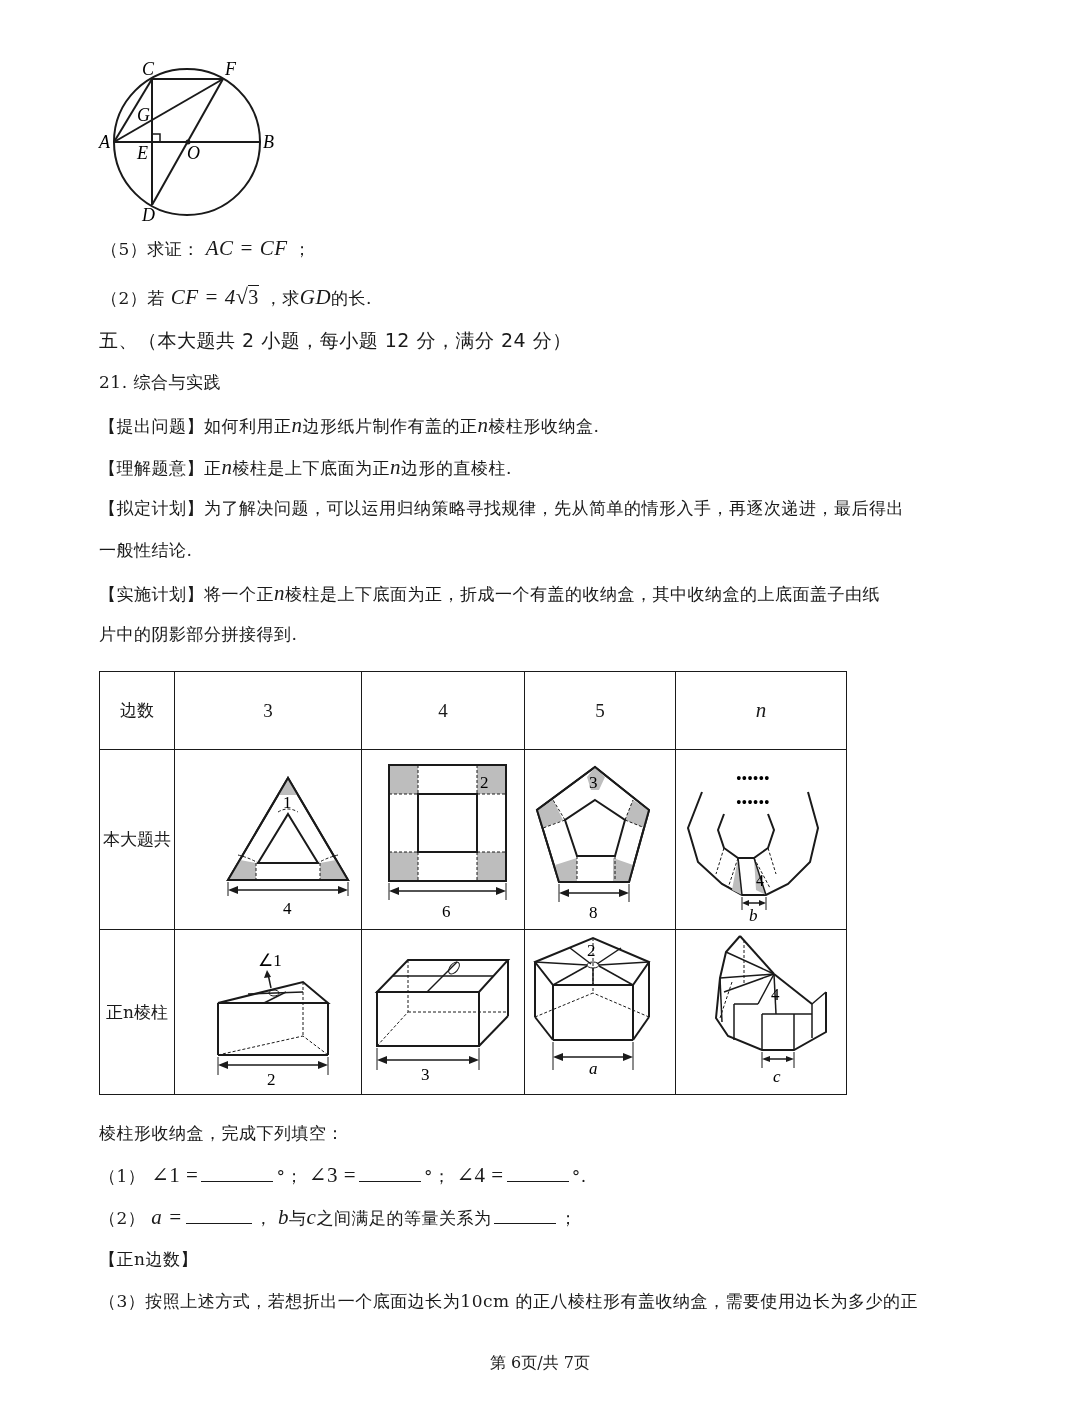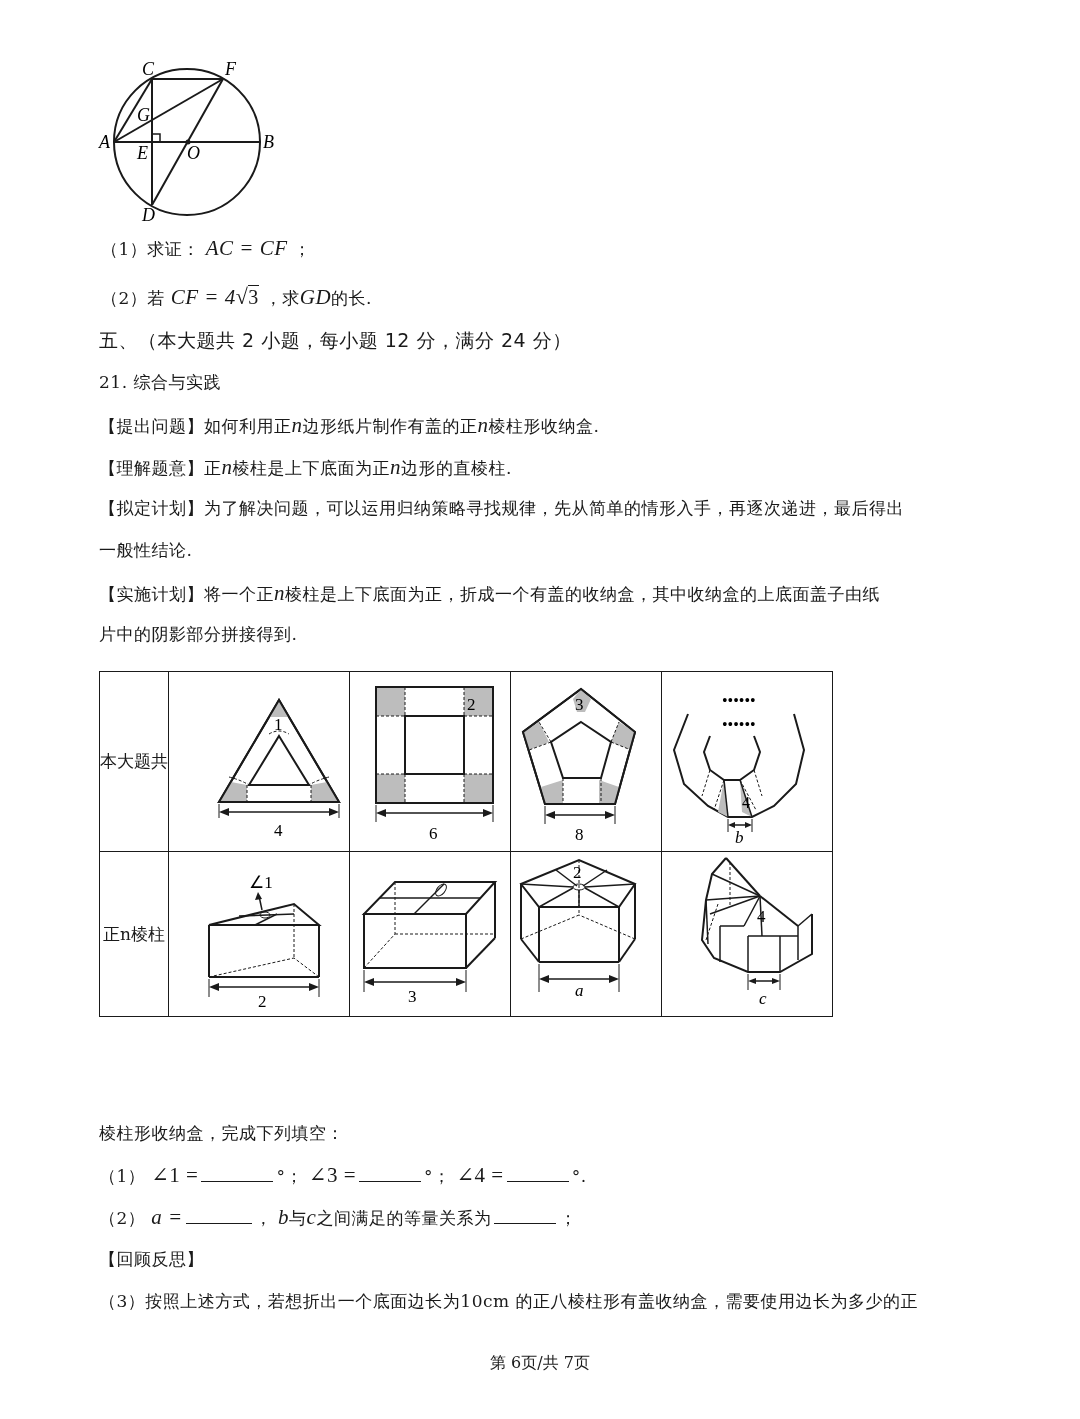--- a/index.html
+++ b/index.html
@@ -36,21 +36,21 @@
   <text x="130" y="20" font-size="18" font-style="italic">F</text>
   <text x="42" y="66" font-size="18" font-style="italic">G</text>
   <text x="4" y="93" font-size="18" font-style="italic">A</text>
   <text x="42" y="104" font-size="18" font-style="italic">E</text>
   <text x="92" y="104" font-size="18" font-style="italic">O</text>
   <text x="168" y="93" font-size="18" font-style="italic">B</text>
   <text x="47" y="166" font-size="18" font-style="italic">D</text>
 </svg>
 
 <div class="line" style="top:236px">
-  <span>（1）求证：</span>
+  <span>（5）求证：</span>
   <span class="math">AC = CF</span>
   <span>；</span>
 </div>
 <div class="line" style="top:284px">
   <span>（2）若</span>
   <span class="math">CF = 4</span><span class="num" style="font-size:22px">√</span><span class="num" style="border-top:1.5px solid #1a1a1a">3</span>
   <span>，求</span><span class="math">GD</span><span>的长.</span>
 </div>
 
 <div class="heading">五、（本大题共 2 小题，每小题 12 分，满分 24 分）</div>
@@ -66,20 +66,27 @@
   <span>【拟定计划】</span><span>为了解决问题，可以运用归纳策略寻找规律，先从简单的情形入手，再逐次递进，最后得出</span>
 </div>
 <div class="line" style="top:539px;left:99px">一般性结论.</div>
 <div class="line" style="top:581px;left:99px">
   <span>【实施计划】</span><span>将一个正</span><span class="math">n</span><span>棱柱是上下底面为正，折成一个有盖的收纳盒，其中收纳盒的上底面盖子由纸</span>
 </div>
 <div class="line" style="top:623px;left:99px">片中的阴影部分拼接得到.</div>
 
 <table class="grid">
   <tbody>
+      <tr style="height:78px">
+    <td style="width:74px" class="rowhead">边数</td>
+    <td style="width:186px" class="colnum">3</td>
+    <td style="width:162px" class="colnum">4</td>
+    <td style="width:150px" class="colnum">5</td>
+    <td style="width:170px" class="colnum"><span class="math">n</span></td>
+  </tr>
   <tr style="height:180px">
     <td class="rowhead">本大题共</td>
     <td>
       <svg width="180" height="175" viewBox="0 0 180 175">
         <polygon points="50,130 110,28 170,130" fill="none" stroke="#1a1a1a" stroke-width="2"></polygon>
         <path d="M100,45 L110,28 L120,45 Z" fill="#bdbdbd"></path>
         <path d="M50,130 L62,110 L78,113 L78,130 Z" fill="#bdbdbd"></path>
         <path d="M170,130 L158,110 L142,113 L142,130 Z" fill="#bdbdbd"></path>
         <polygon points="110,28 170,130 50,130" fill="none" stroke="#1a1a1a" stroke-width="2"></polygon>
         <polygon points="110,64 140,113 80,113" fill="none" stroke="#1a1a1a" stroke-width="2"></polygon>
@@ -284,16 +291,16 @@
   <span>（1）</span>
   <span class="math" style="font-style:normal">∠1 =</span><span class="blank" style="width:72px"></span><span>°</span><span>；</span>
   <span class="math" style="font-style:normal">∠3 =</span><span class="blank" style="width:62px"></span><span>°</span><span>；</span>
   <span class="math" style="font-style:normal">∠4 =</span><span class="blank" style="width:62px"></span><span>°</span><span>.</span>
 </div>
 <div class="line" style="top:1205px;left:99px">
   <span>（2）</span>
   <span class="math">a =</span><span class="blank" style="width:66px"></span><span>，</span>
   <span class="math">b</span><span>与</span><span class="math">c</span><span>之间满足的等量关系为</span><span class="blank" style="width:62px"></span><span>；</span>
 </div>
-<div class="line" style="top:1248px;left:99px">【回顾反思】</div>
+<div class="line" style="top:1248px;left:99px">【正n边数】</div>
 <div class="line" style="top:1290px;left:99px">（3）按照上述方式，若想折出一个底面边长为10cm 的正八棱柱形有盖收纳盒，需要使用边长为多少的正</div>
 
 <div class="footer">第 6页/共 7页</div>
 
 </body></html>

